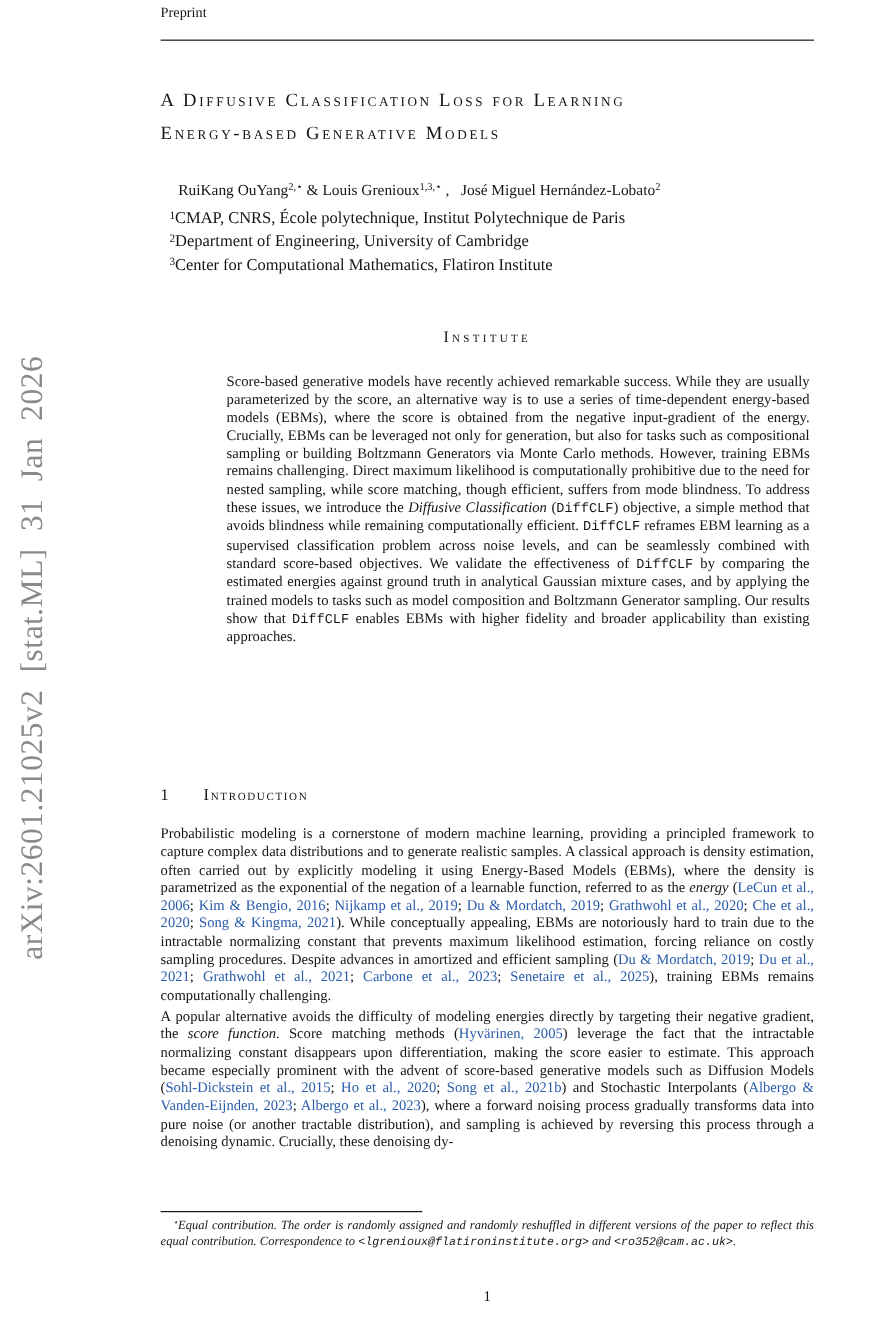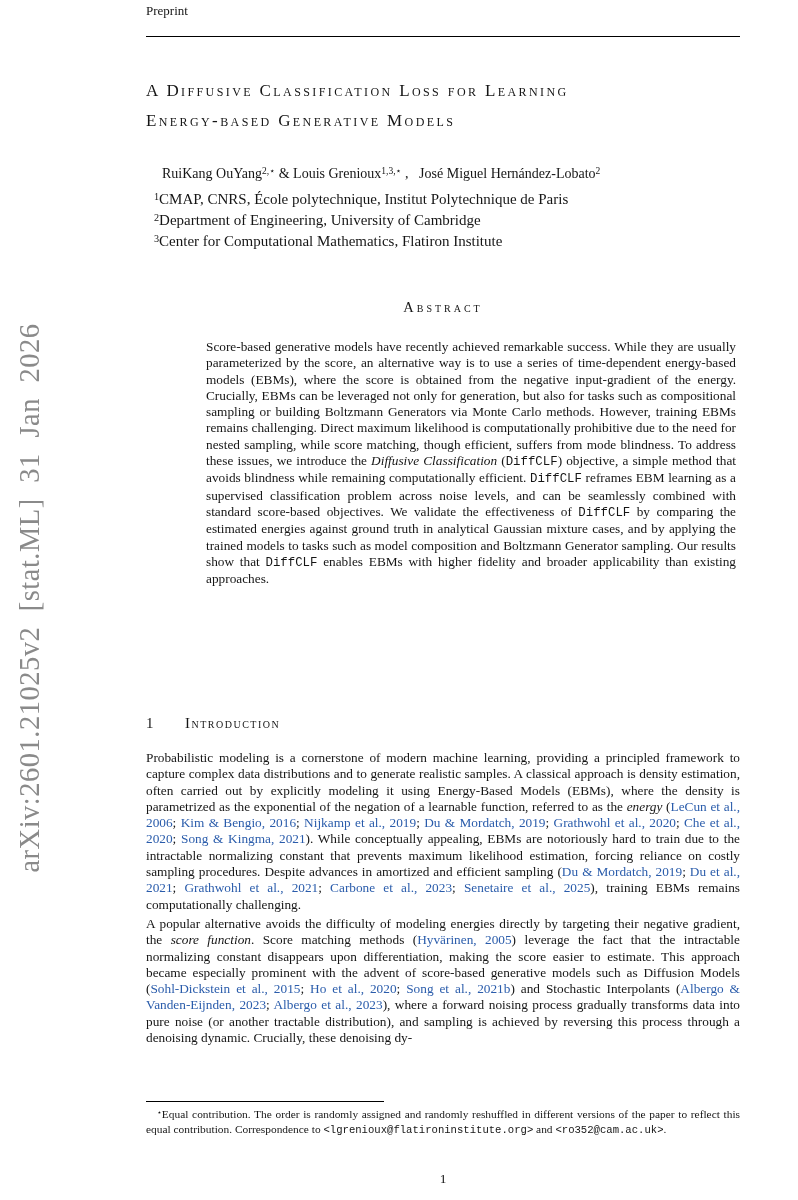--- a/index.html
+++ b/index.html
@@ -80,20 +80,21 @@
 
   .footrule {
     position:absolute; left:146px; top:1101px; width:238px;
     border-top:1px solid #000;
   }
   .footnote {
     position:absolute; left:146px; top:1107px; width:594px;
     font-size:11.4px; line-height:14.6px;
     text-align:justify;
     text-indent:11px;
+    font-style:italic;
   }
 
   .pageno {
     position:absolute; left:146px; top:1171px; width:594px;
     text-align:center; font-size:13.5px;
   }
 
   sup { font-size:0.68em; line-height:0; vertical-align:baseline; position:relative; top:-0.42em; }
   .sg-i { font-style:italic; }
   .sg-m { font-family:"Liberation Mono","DejaVu Sans Mono",monospace; font-size:0.93em;margin-top:16px; }
@@ -116,21 +117,21 @@
   </h1>
 
   <div class="authors"><span>RuiKang OuYang</span><sup>2,⋆</sup><span> &amp; Louis Grenioux</span><sup>1,3,⋆</sup><span> ,&nbsp;&nbsp; </span><span>José Miguel Hernández-Lobato</span><sup>2</sup></div>
 
   <div class="affils">
     <div><sup>1</sup><span>CMAP, CNRS, École polytechnique, Institut Polytechnique de Paris</span></div>
     <div><sup>2</sup><span>Department of Engineering, University of Cambridge</span></div>
     <div><sup>3</sup><span>Center for Computational Mathematics, Flatiron Institute</span></div>
   </div>
 
-  <div class="abs-head">Abstract</div>
+  <div class="abs-head">Institute</div>
 
   <div class="abs-body"><span>Score-based generative models have recently achieved remarkable success. While they are usually parameterized by the score, an alternative way is to use a series of time-dependent energy-based models (EBMs), where the score is obtained from the negative input-gradient of the energy. Crucially, EBMs can be leveraged not only for generation, but also for tasks such as compositional sampling or building Boltzmann Generators via Monte Carlo methods. However, training EBMs remains challenging. Direct maximum likelihood is computationally prohibitive due to the need for nested sampling, while score matching, though efficient, suffers from mode blindness. To address these issues, we introduce the </span><span class="sg-i">Diffusive Classification</span><span> (</span><span class="sg-m">DiffCLF</span><span>) objective, a simple method that avoids blindness while remaining computationally efficient. </span><span class="sg-m">DiffCLF</span><span> reframes EBM learning as a supervised classification problem across noise levels, and can be seamlessly combined with standard score-based objectives. We validate the effectiveness of </span><span class="sg-m">DiffCLF</span><span> by comparing the estimated energies against ground truth in analytical Gaussian mixture cases, and by applying the trained models to tasks such as model composition and Boltzmann Generator sampling. Our results show that </span><span class="sg-m">DiffCLF</span><span> enables EBMs with higher fidelity and broader applicability than existing approaches.</span></div>
 
   <div class="sec-head">
     <span class="sec-num">1</span>
     <span class="sec-title">Introduction</span>
   </div>
 
   <div class="para p1"><span>Probabilistic modeling is a cornerstone of modern machine learning, providing a principled framework to capture complex data distributions and to generate realistic samples. A classical approach is density estimation, often carried out by explicitly modeling it using Energy-Based Models (EBMs), where the density is parametrized as the exponential of the negation of a learnable function, referred to as the </span><span class="sg-i">energy</span><span> (</span><span class="sg-c">LeCun et al., 2006</span><span>; </span><span class="sg-c">Kim &amp; Bengio, 2016</span><span>; </span><span class="sg-c">Nijkamp et al., 2019</span><span>; </span><span class="sg-c">Du &amp; Mordatch, 2019</span><span>; </span><span class="sg-c">Grathwohl et al., 2020</span><span>; </span><span class="sg-c">Che et al., 2020</span><span>; </span><span class="sg-c">Song &amp; Kingma, 2021</span><span>). While conceptually appealing, EBMs are notoriously hard to train due to the intractable normalizing constant that prevents maximum likelihood estimation, forcing reliance on costly sampling procedures. Despite advances in amortized and efficient sampling (</span><span class="sg-c">Du &amp; Mordatch, 2019</span><span>; </span><span class="sg-c">Du et al., 2021</span><span>; </span><span class="sg-c">Grathwohl et al., 2021</span><span>; </span><span class="sg-c">Carbone et al., 2023</span><span>; </span><span class="sg-c">Senetaire et al., 2025</span><span>), training EBMs remains computationally challenging.</span></div>
 

